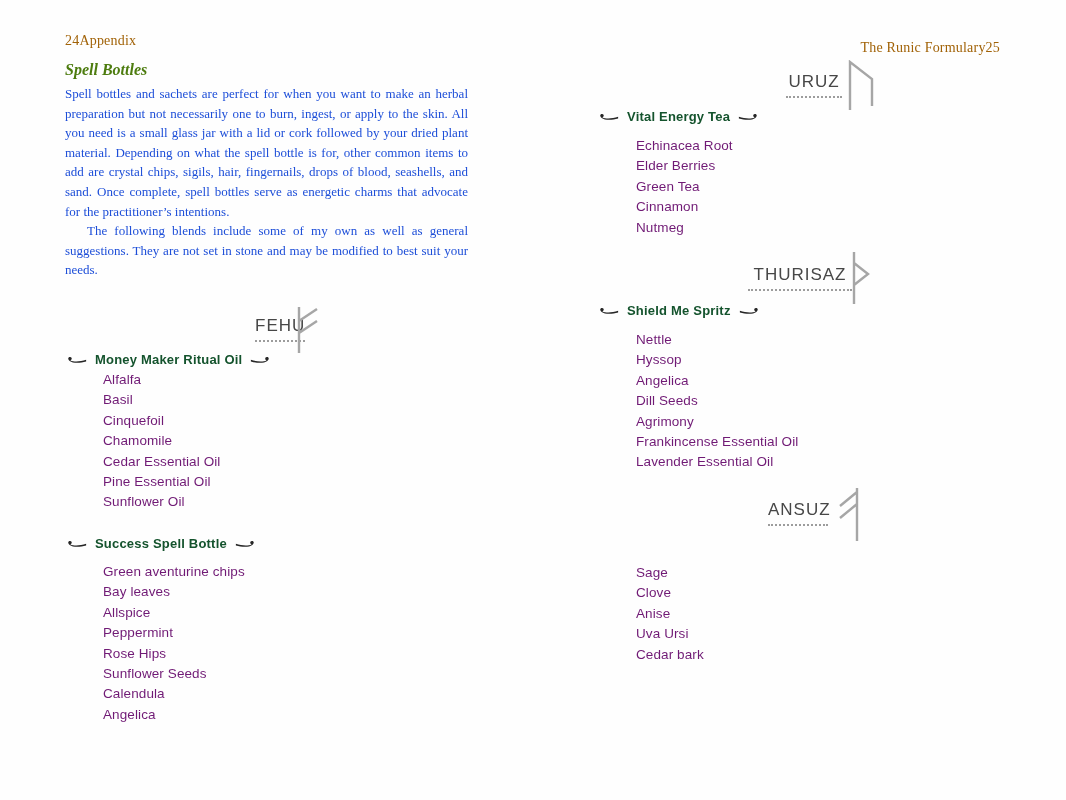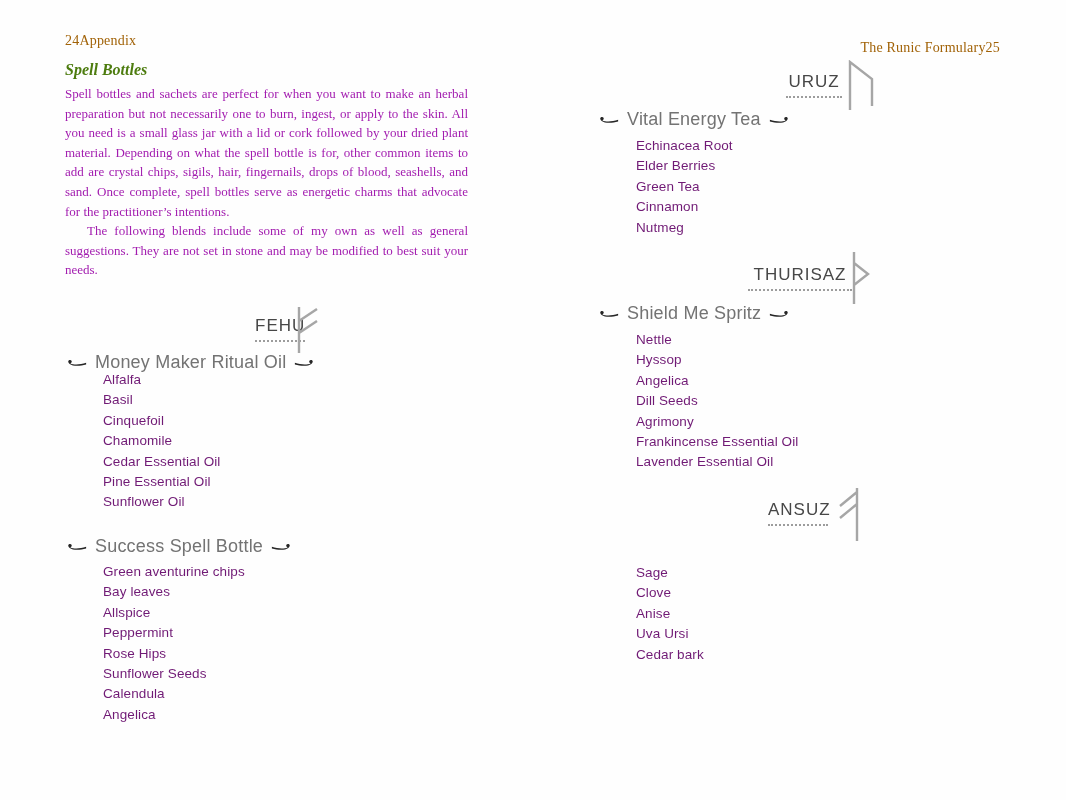--- a/index.html
+++ b/index.html
@@ -11,36 +11,36 @@
   .abs { position:absolute; }
 
   
   .running { display:flex; gap:0; font-family:"Liberation Serif", serif;
              font-size:14px; color:#a16207; letter-spacing:.2px; }
 
   
   .intro-title { font-family:"Liberation Serif", serif; font-weight:700;
                  font-style:italic; font-size:16px; color:#4d7c0f; }
   .body-copy { width:403px; font-family:"Liberation Serif", serif;
-               font-size:13px; line-height:19.6px; color:#a21caf;
+               font-size:13px; line-height:19.6px; color:#1d4ed8;
                text-align:justify; }
   .body-copy p { margin:0; }
   .body-copy p.indent { text-indent:22px; }
 
   
   .rune-wrap { position:absolute; }
   .rune-word { position:absolute; text-align:center; font-size:17px;
                letter-spacing:1px; color:#474747;
                border-bottom:2px dotted #9c9c9c; padding-bottom:4px; }
   .rune-glyph { position:absolute; }
   .rune-glyph svg { display:block; }
 
   
   .recipe-heading { position:absolute; display:flex; align-items:center; gap:8px; }
-  .recipe-title { font-size:18px; font-weight:400; color:#737373;
+  .recipe-title { font-size:13px; font-weight:700; color:#14532d;
                   letter-spacing:.2px; }
   .fleuron svg { display:block; }
   .fleuron.flip svg { transform:scaleX(-1); }
 
   
   .ing-list { position:absolute; }
   .ing { font-size:13.5px; line-height:20.4px; color:#701a75; letter-spacing:.1px; }
 </style>
 </head>
 <body>

